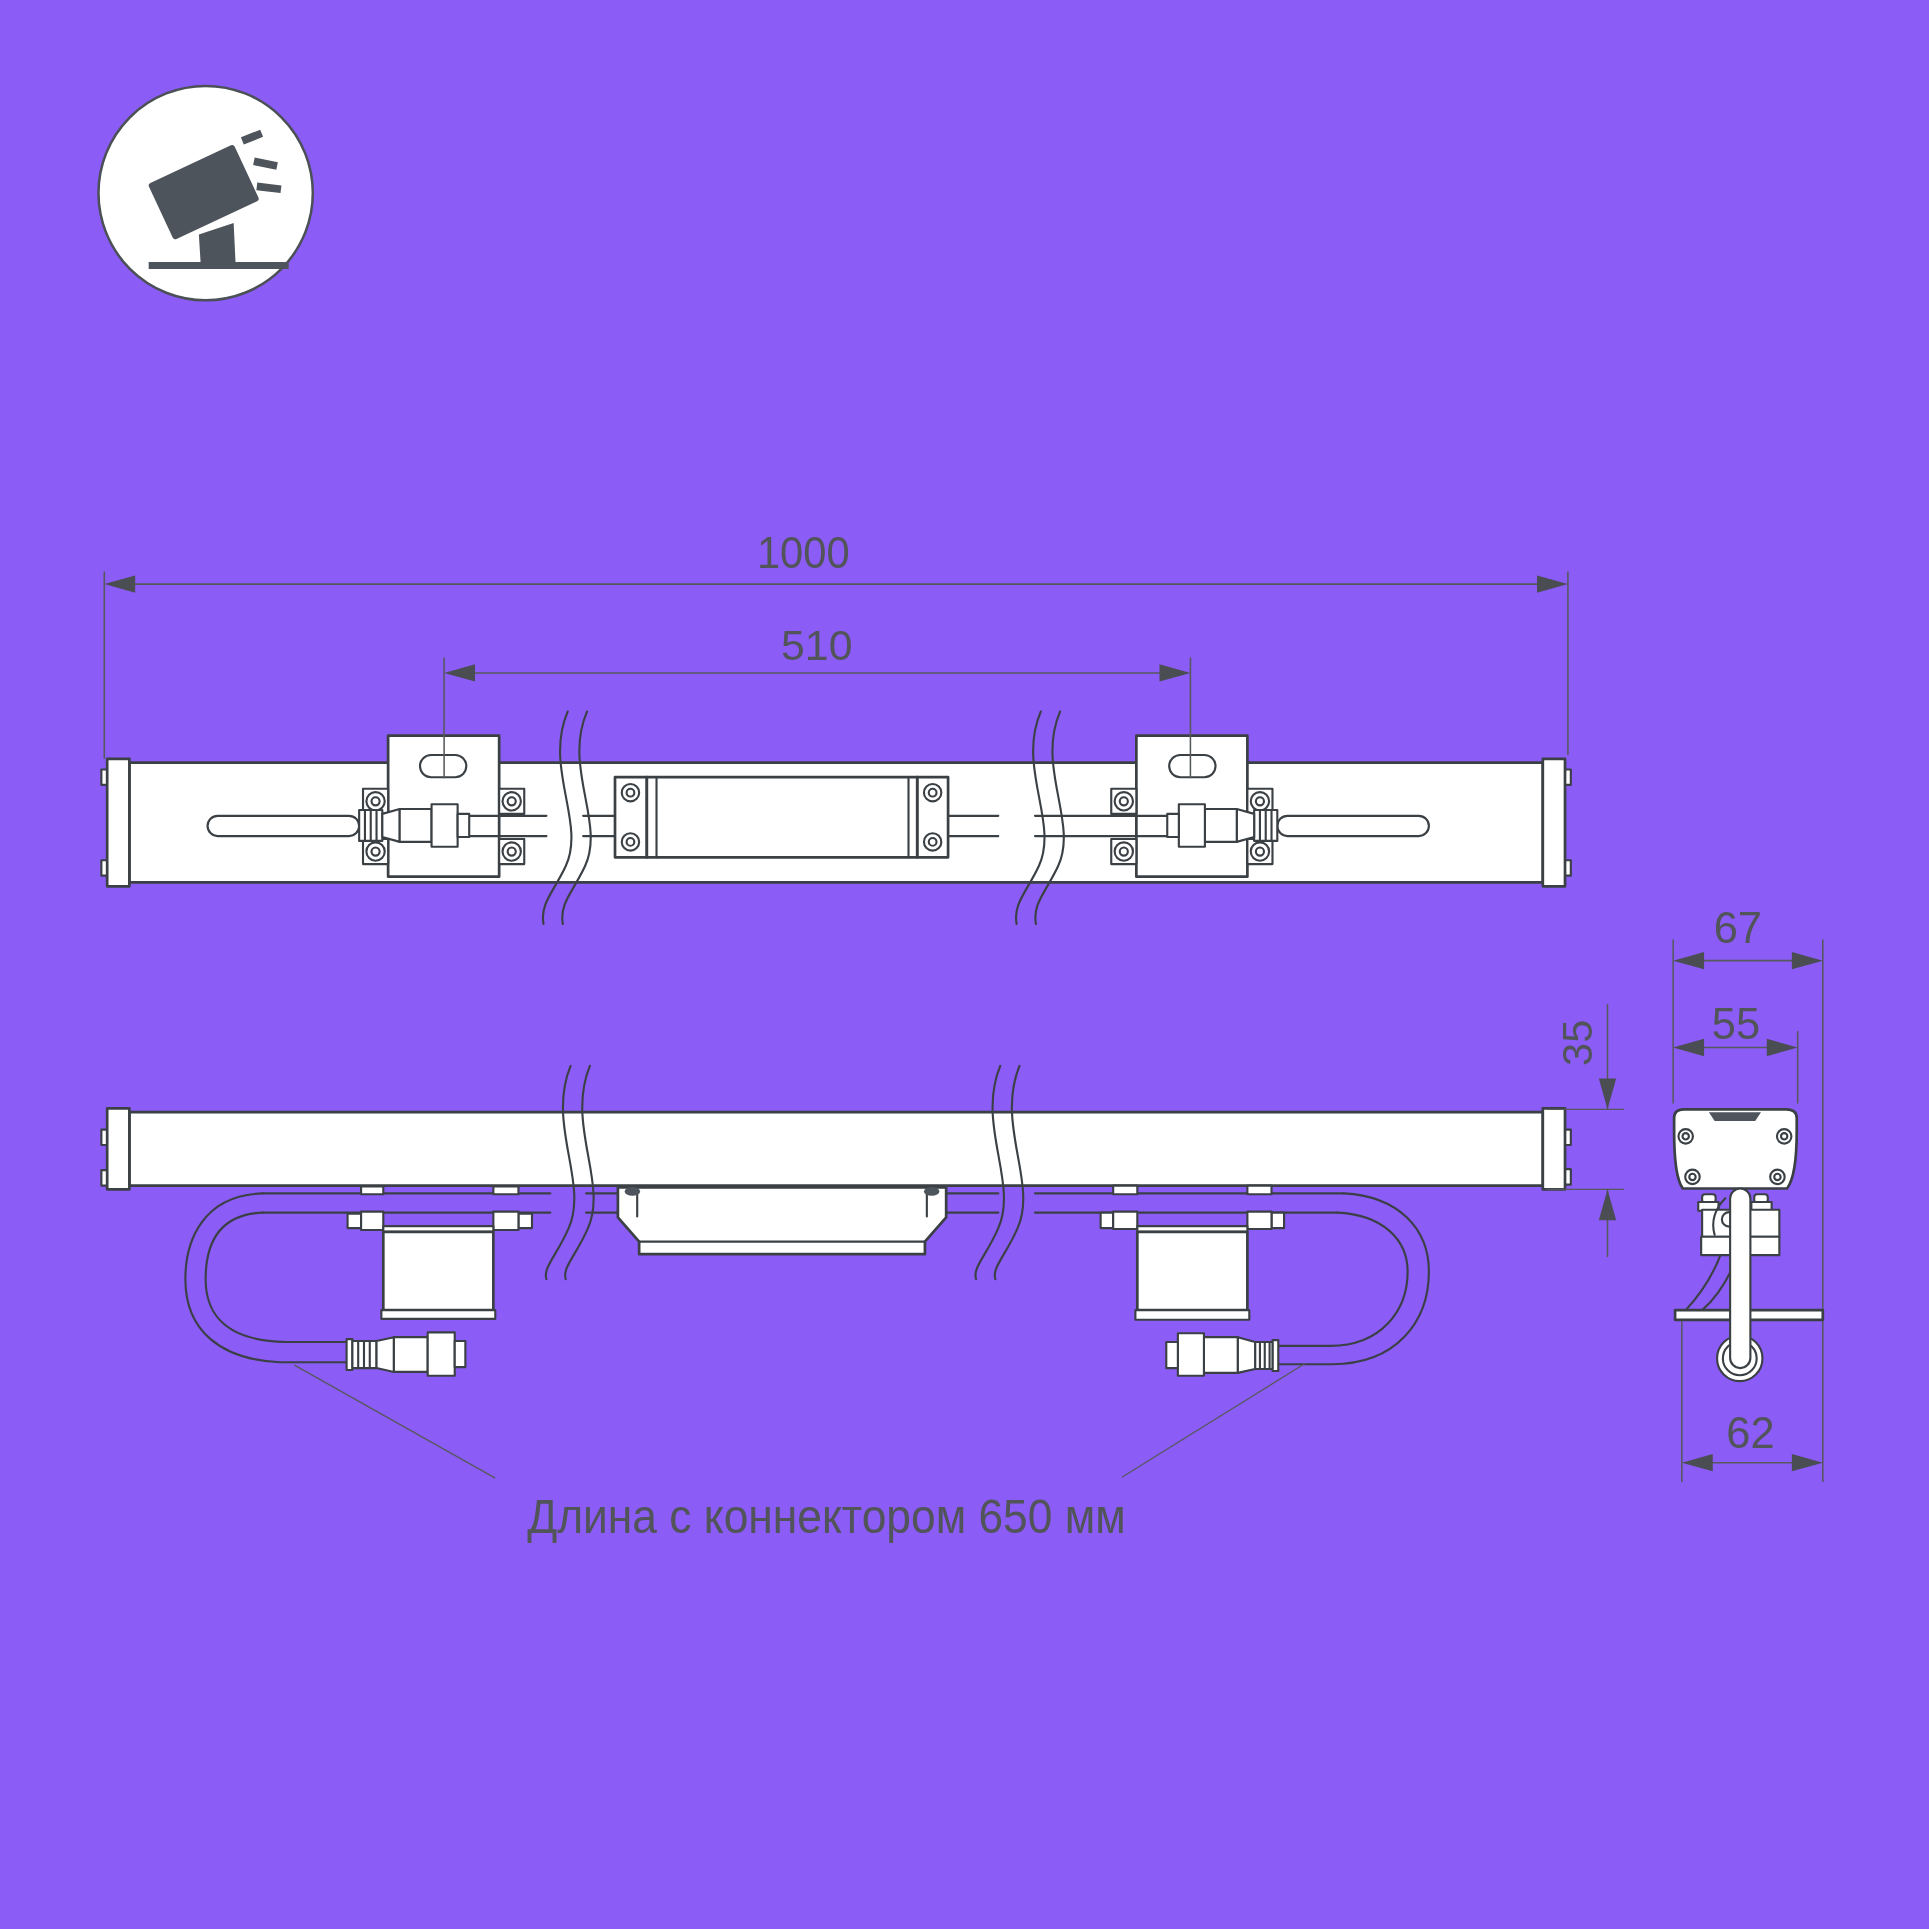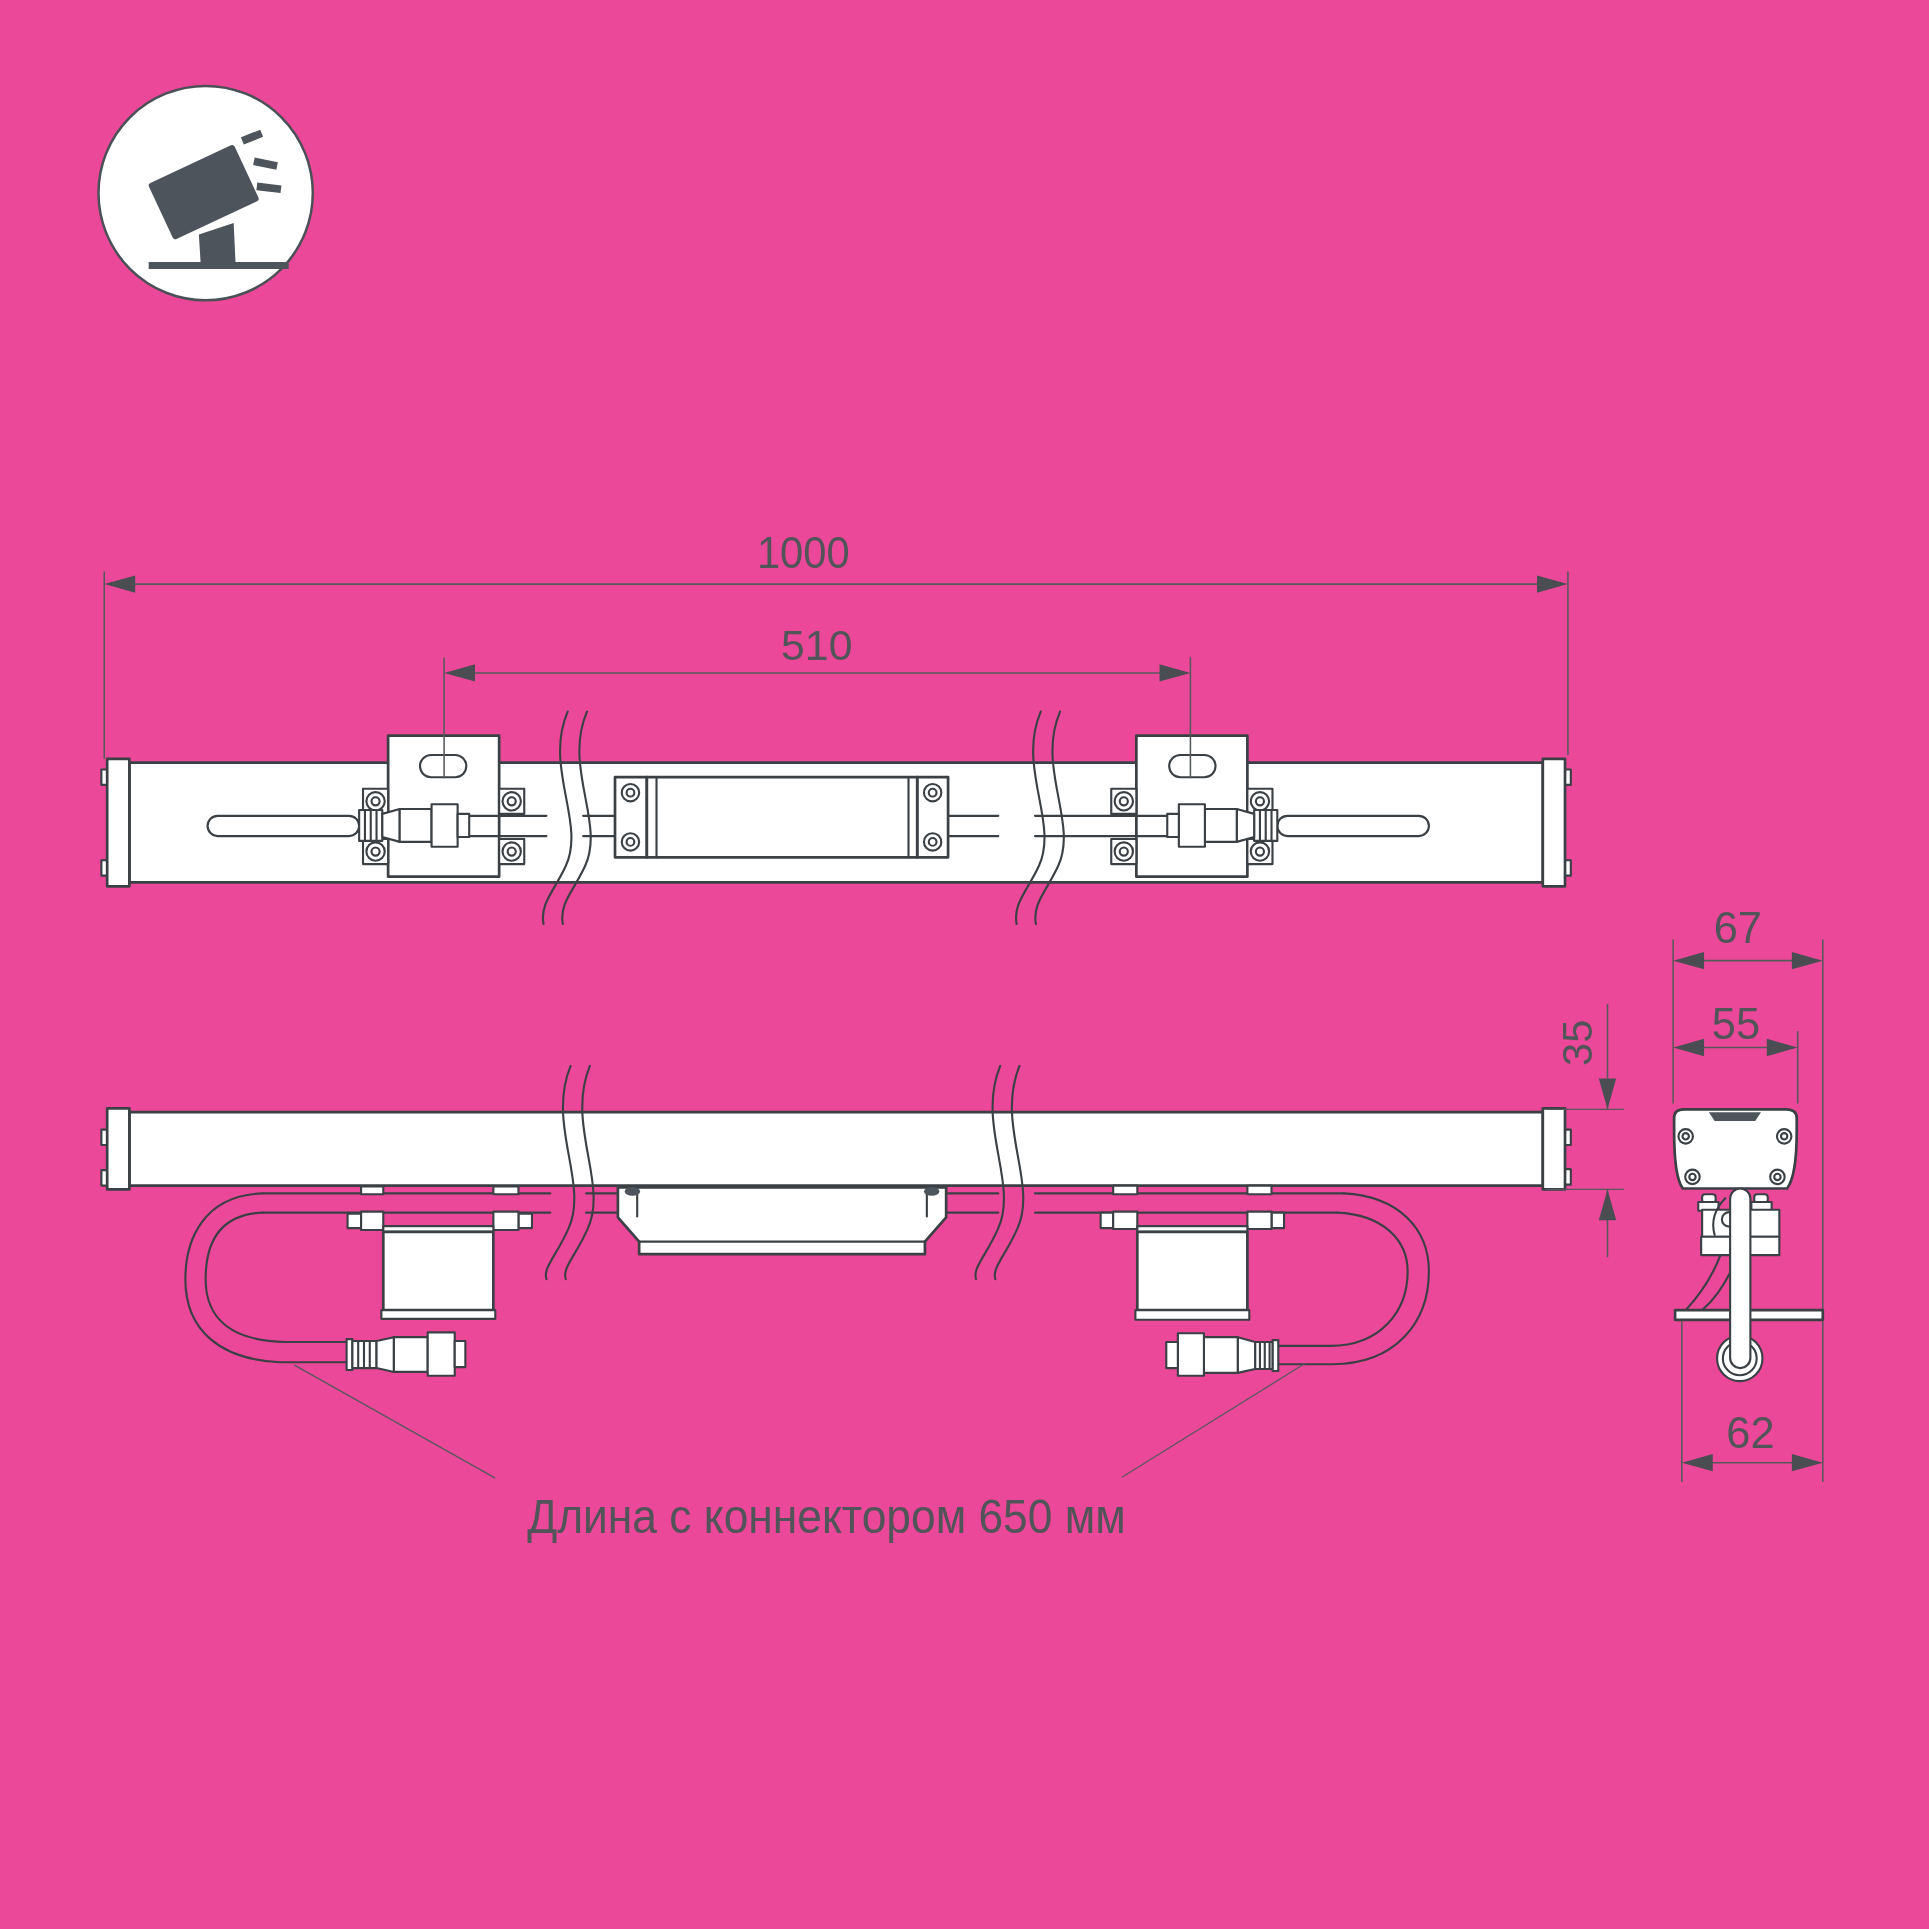--- a/index.html
+++ b/index.html
@@ -1,16 +1,16 @@
 <!DOCTYPE html>
 <html><head>
 <meta charset="utf-8">
 <style>
   html,body{margin:0;padding:0;background:#ffffff;}
-  .page{position:relative;width:1929px;height:1929px;background:#ec4899;overflow:hidden;}
+  .page{position:relative;width:1929px;height:1929px;background:#8b5cf6;overflow:hidden;}
   svg{position:absolute;left:0;top:0;}
   svg text{font-family:"Liberation Sans",sans-serif;fill:#515458;}
   .lnf{fill:#ffffff;stroke:#3b4045;stroke-width:2.8;stroke-linejoin:round;}
   .ln2{fill:none;stroke:#3b4045;stroke-width:2.2;stroke-linejoin:round;stroke-linecap:round;}
   .lnf2{fill:#ffffff;stroke:#3b4045;stroke-width:2.2;stroke-linejoin:round;}
   .dim{fill:none;stroke:#56595c;stroke-width:1.6;}
   .thin{fill:none;stroke:#56595c;stroke-width:1.3;}
   .arr{fill:#4a4e52;stroke:none;}
   .dk{fill:#4d545b;stroke:none;}
 </style>

